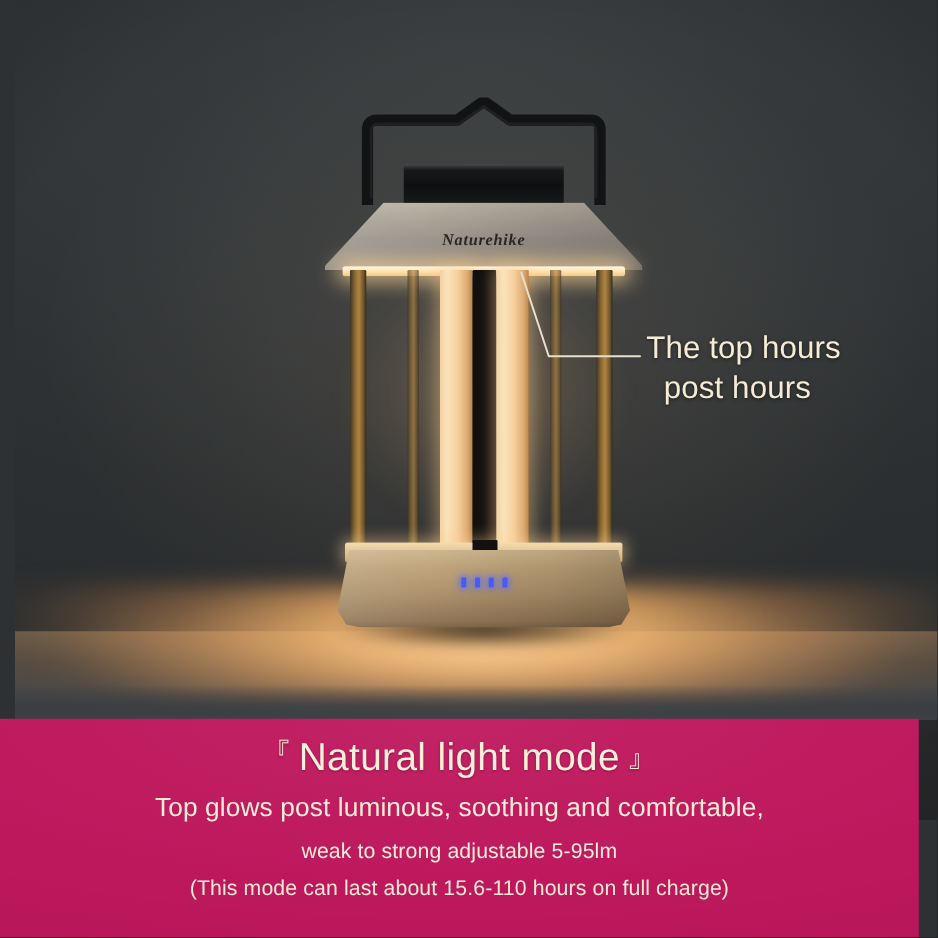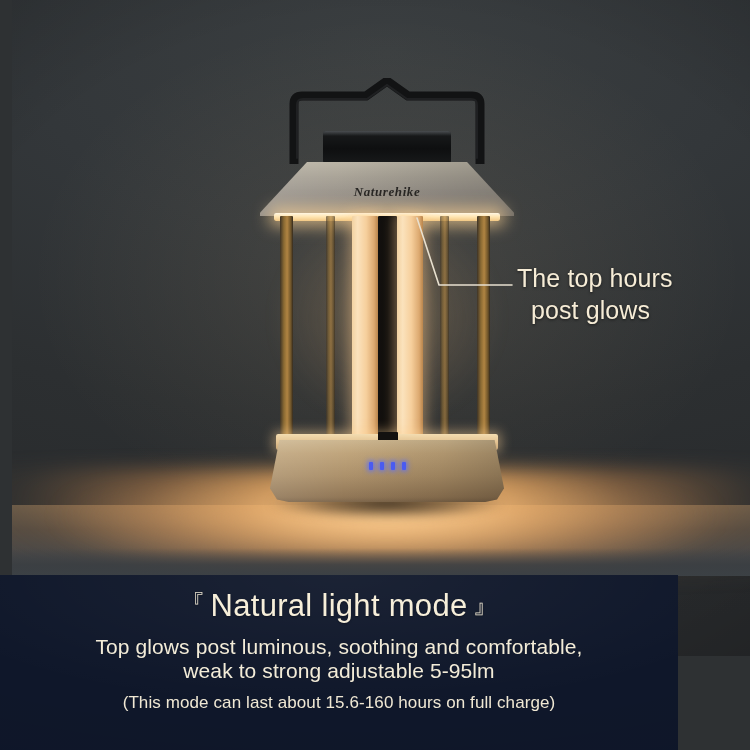--- a/index.html
+++ b/index.html
@@ -160,41 +160,41 @@
   .callout{
     position:absolute;left:505px;top:262px;width:230px;
     color:#f6ecd6;font-size:25px;line-height:1.28;font-weight:400;
     letter-spacing:.1px;
     text-shadow:0 1px 3px rgba(0,0,0,.55);
   }
   .callout .l2{display:block;margin-left:14px;}
 
   
   .panel{
-    position:absolute;left:0;top:575px;width:678px;height:175px;
-    background:#0f172a;
+    position:absolute;left:0;top:575px;width:735px;height:175px;
+    background:#be185d;
     text-align:center;color:#f4ecd7;
     overflow:hidden;
   }
   .panel-texture{
     position:absolute;inset:0;
     background:radial-gradient(120% 140% at 50% 0%, rgba(255,255,255,.05) 0%, rgba(0,0,0,0) 55%, rgba(0,0,0,.06) 100%);
   }
   .panel-inner{position:relative;}
   .heading{
     margin-top:13px;
     font-size:31px;font-weight:400;letter-spacing:.3px;
     color:#f7efda;
     text-shadow:0 1px 2px rgba(0,0,0,.30);
   }
   .heading .brk{font-size:26px;opacity:.95;position:relative;top:-3px;}
   .heading .brk.open{margin-right:5px;}
   .heading .brk.close{margin-left:5px;}
   .sub1{margin-top:10px;font-size:21px;color:#f3ecd8;letter-spacing:.1px;}
-  .sub2{font-size:21px;color:#f3ecd8;letter-spacing:.1px;}
+  .sub2{margin-top:12px;font-size:17px;color:#f3ecd8;letter-spacing:.1px;}
   .sub3{margin-top:10px;font-size:17px;color:#f0e8d4;letter-spacing:.1px;}
 </style>
 </head>
 <body>
 
 <div id="stage">
 
   <div class="scene">
     <div class="wall"></div>
     <div class="wall-vignette"></div>
@@ -250,29 +250,29 @@
         </div>
       </div>
     </div>
 
     <svg class="leader">
       <path d="M405 218 L427 285 L500 285" fill="none" stroke="#e8e0cf" stroke-width="1.6" stroke-linejoin="round" stroke-linecap="round"></path>
     </svg>
 
     <div class="callout">
       <span>The top hours</span>
-      <span class="l2">post glows</span>
+      <span class="l2">post hours</span>
     </div>
   </div>
 
   <div class="panel">
     <div class="panel-texture"></div>
     <div class="panel-inner">
       <div class="heading">
         <span class="brk open">『</span><span>Natural light mode</span><span class="brk close">』</span>
       </div>
       <div class="sub1">Top glows post luminous, soothing and comfortable,</div>
       <div class="sub2">weak to strong adjustable 5-95lm</div>
-      <div class="sub3">(This mode can last about 15.6-160 hours on full charge)</div>
+      <div class="sub3">(This mode can last about 15.6-110 hours on full charge)</div>
     </div>
   </div>
 
 </div>
 
 </body></html>

